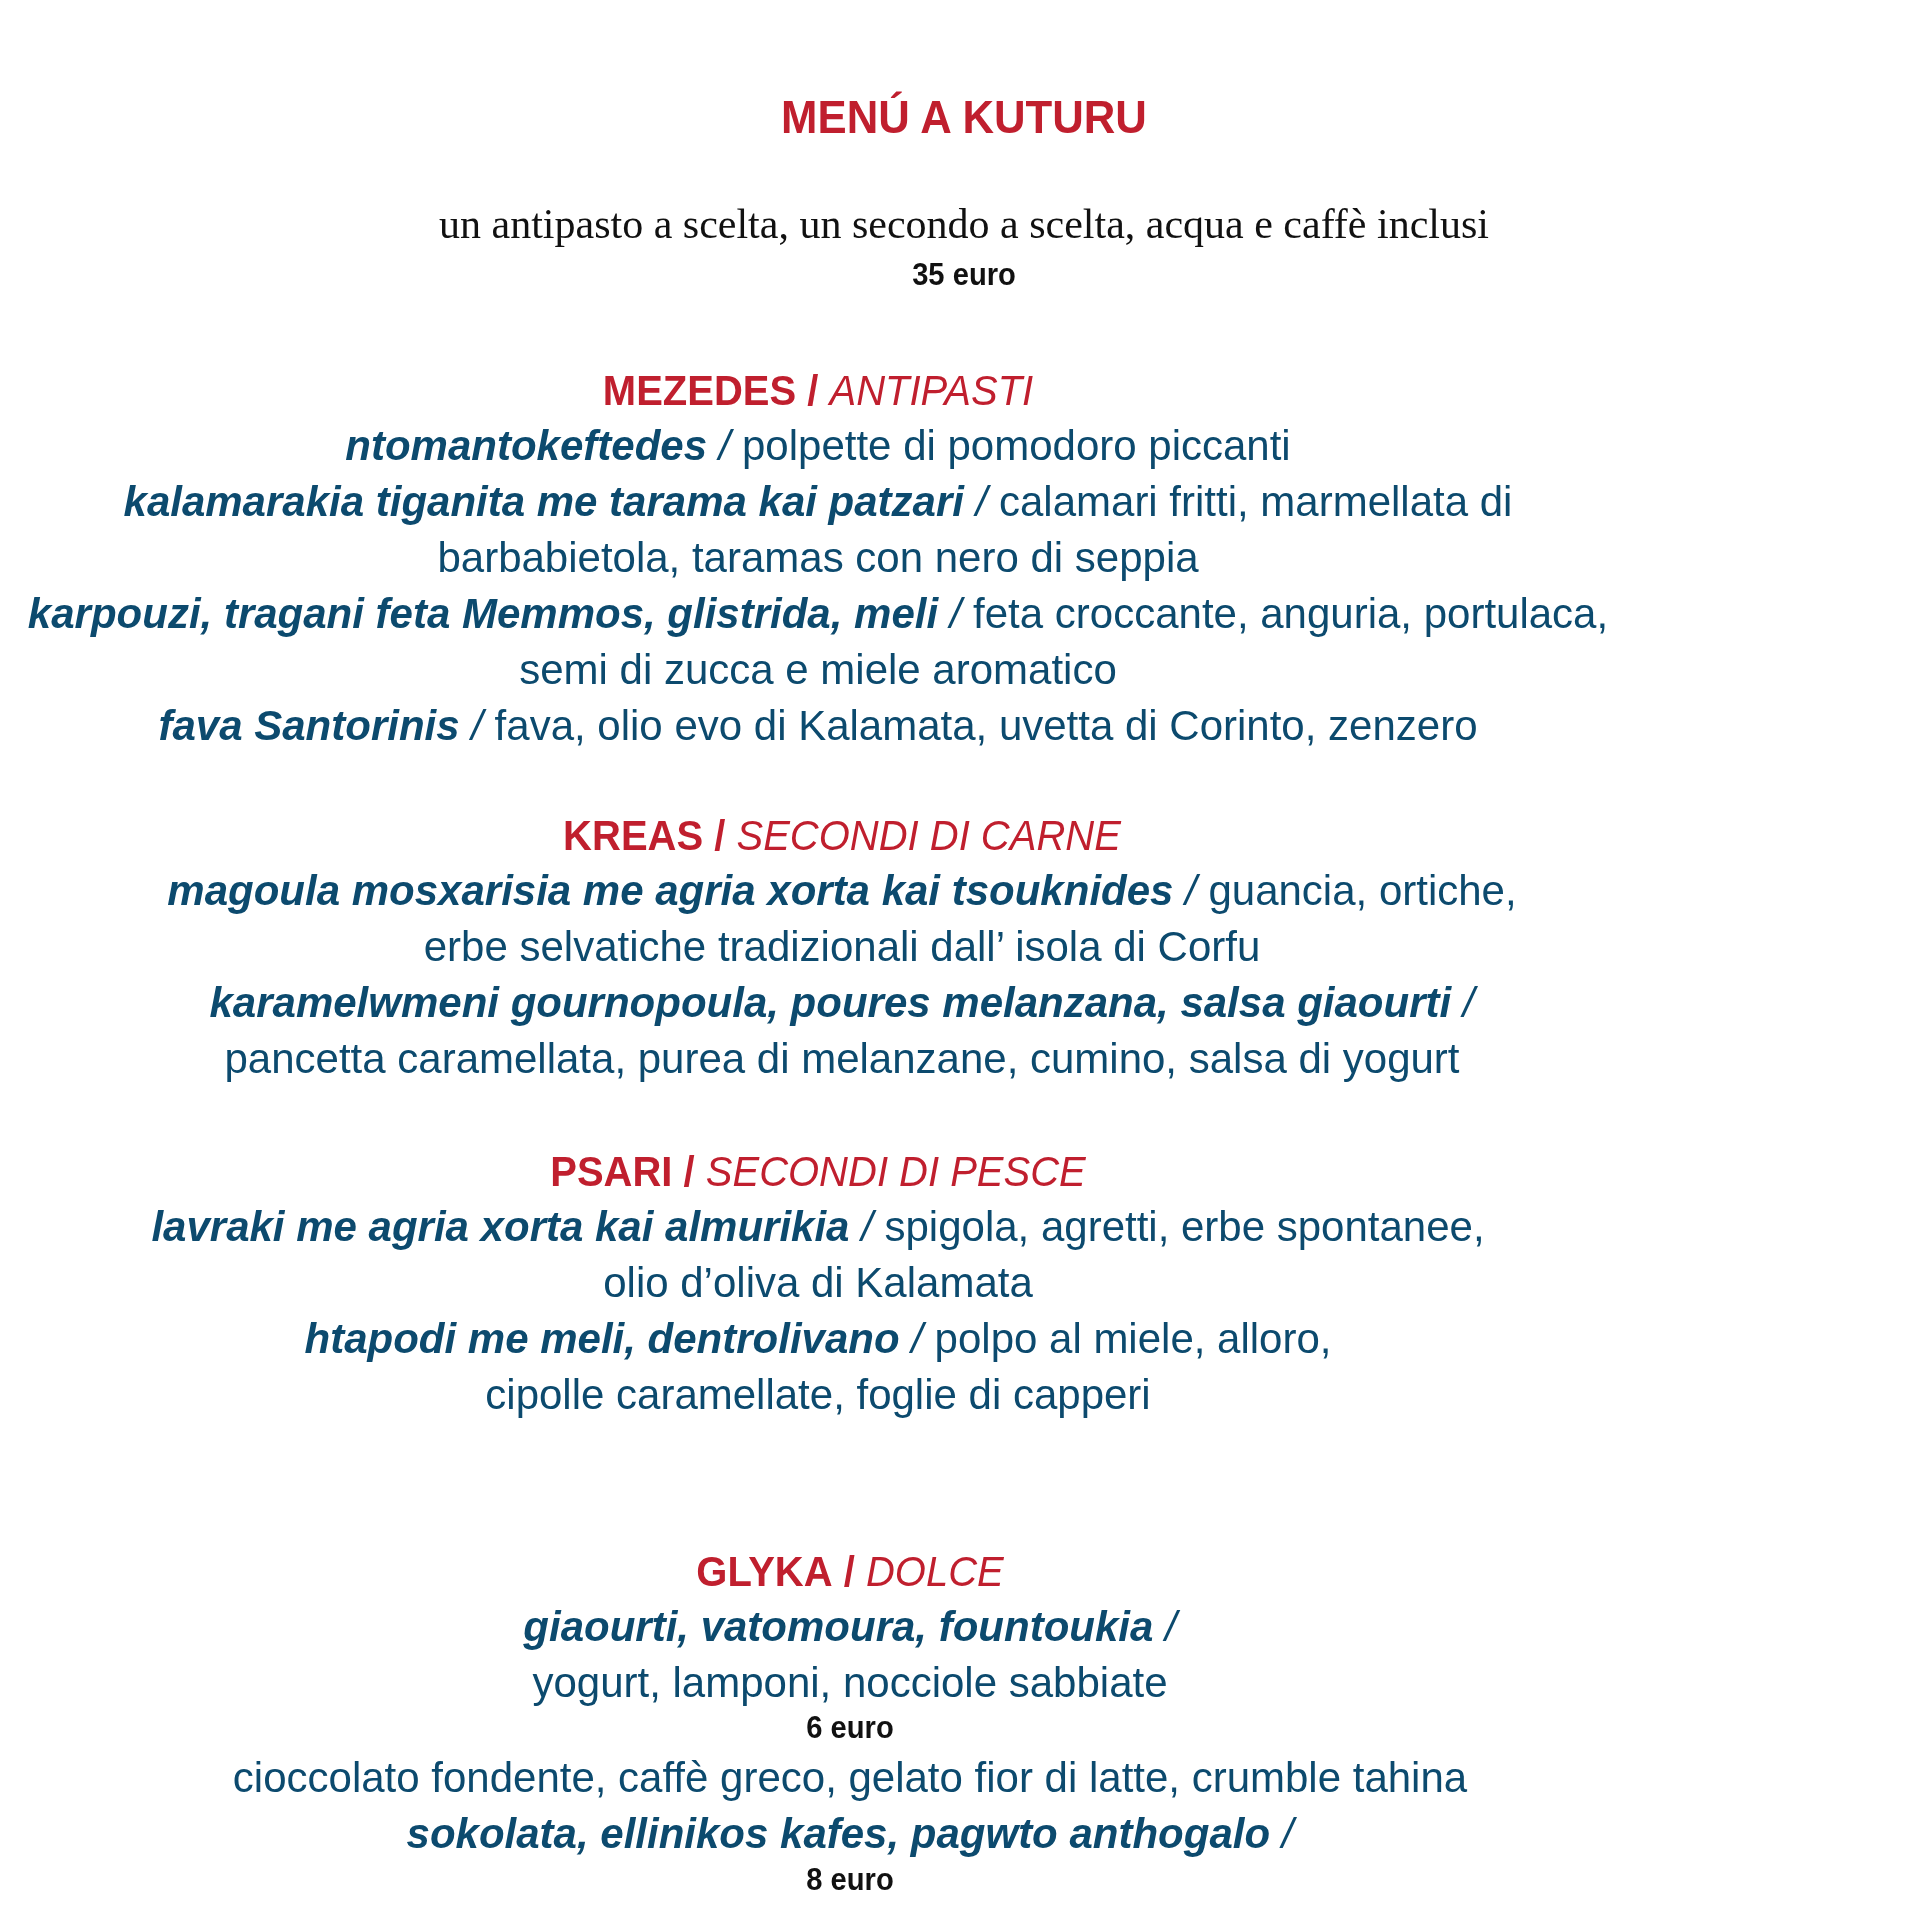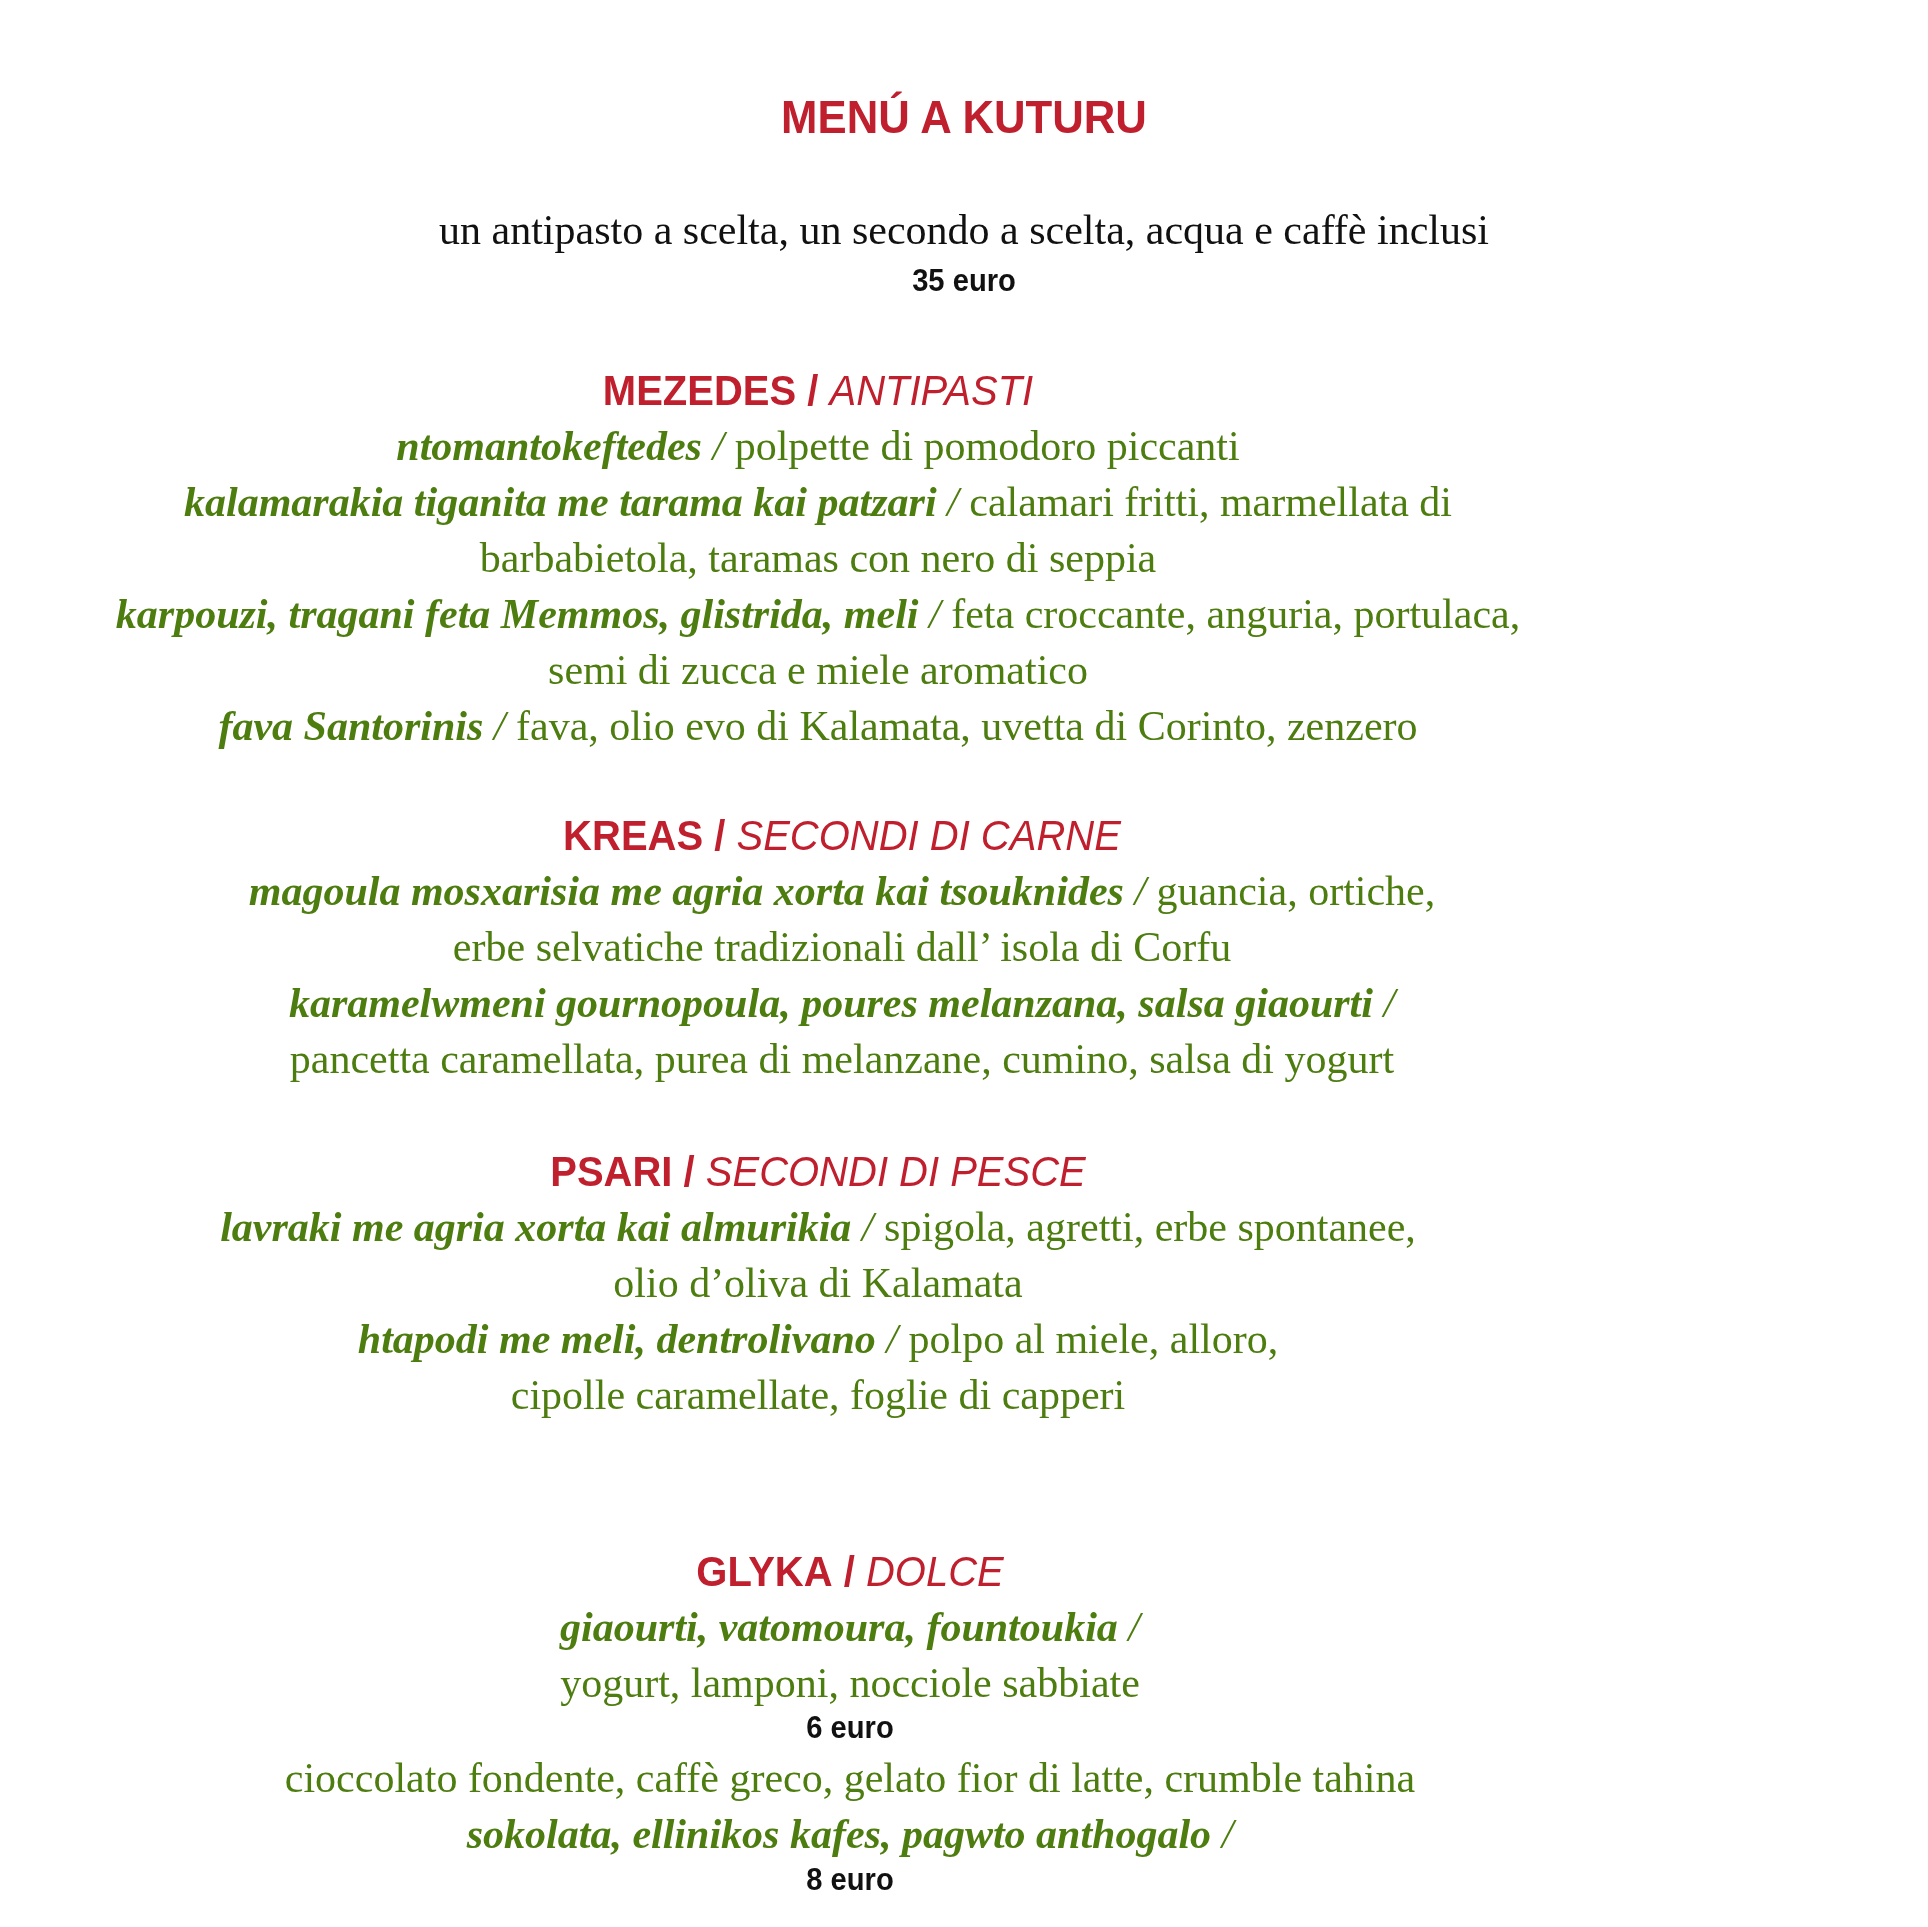--- a/index.html
+++ b/index.html
@@ -29,21 +29,21 @@
     font-weight: bold;
     font-size: 47px;
     line-height: 53px;
     color: #c01f2e;
     letter-spacing: 0px;
     transform: scaleX(0.93);
   }
   .intro {
     position: absolute;
     left: 0; width: 1928px;
-    top: 202px;
+    top: 196px;
     font-family: "Liberation Serif", serif;
     font-size: 42px;
     line-height: 56px;
   }
   .price {
     font-family: "Liberation Sans", sans-serif;
     font-weight: bold;
     font-size: 31px;
     line-height: 45px;
     color: #111111;
@@ -64,24 +64,24 @@
     font-weight: bold;
   }
   .sec-head .slash {
     font-weight: bold;
   }
   .sec-head .italian {
     font-style: italic;
     font-weight: normal;
   }
   .line {
-    font-family: Liberation Serif, serif;
+    font-family: Liberation Sans, sans-serif;
     font-size: 42px;
     line-height: 56px;
-    color: #4d7c0f;
+    color: #0c4a6e;
     white-space: nowrap;
   }
   .line .gr {
     font-style: italic;
     font-weight: bold;
   }
   .line .sep {
     font-style: italic;
     font-weight: normal;
   }

